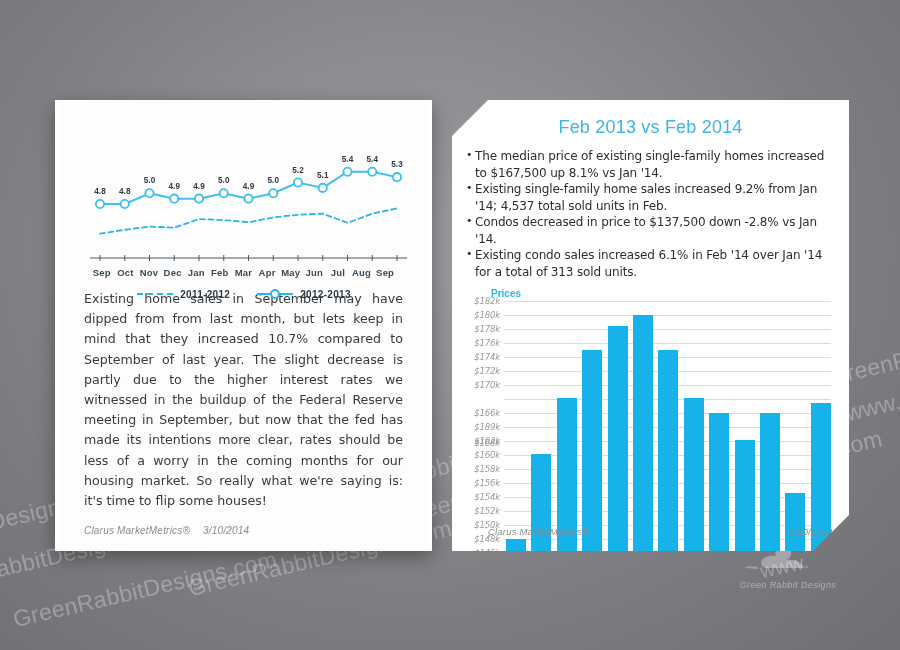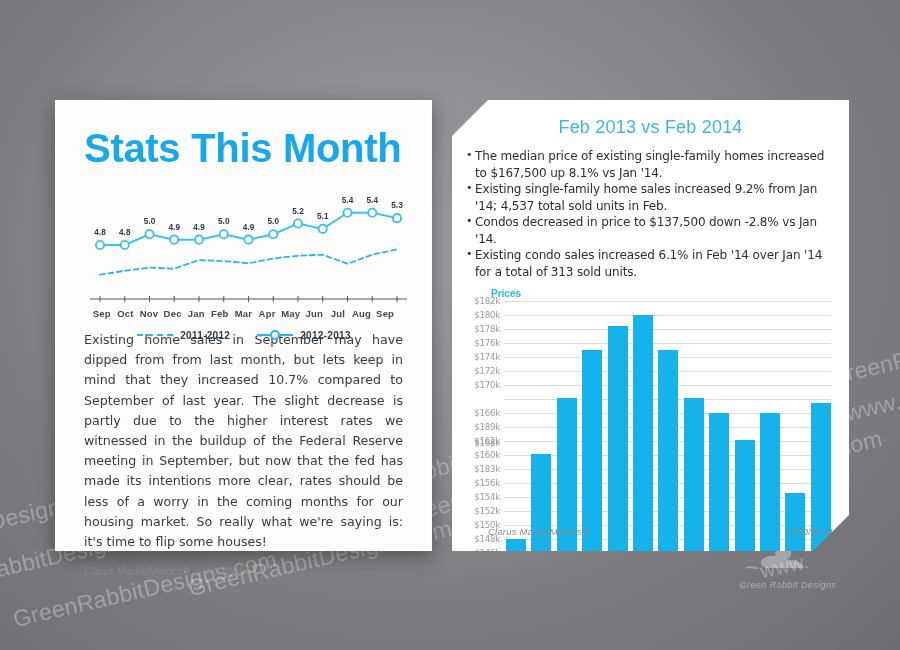--- a/index.html
+++ b/index.html
@@ -114,21 +114,21 @@
     letter-spacing: -.15px; font-family: "DejaVu Sans", sans-serif;
   }
   ul.bullets li:before { content:"•"; position:absolute; left:0; top:-1px; color:#2e2e2e; font-size:11px;}
 
   .prices-label { color:#29b6ea; font-weight:700; font-size:10px; margin-top: 8px; margin-left: 2px; padding-left: 23px;}
 
   
   .bar-area { position: relative; margin-top: 2px; height: 252px; }
   .ylab {
     position:absolute; left:0; font-size:8.6px; color:#9b9b9b; width:34px; text-align:right;
-    transform: translateY(-50%); letter-spacing:-.2px; font-family: "DejaVu Sans", sans-serif;
+    transform: translateY(-50%); letter-spacing:-.2px; font-family: "DejaVu Sans", sans-serif; font-style: italic;
   }
   .gridline { position:absolute; left:38px; right:4px; height:1px; background:#dcdcdc; }
   .bars {
     position:absolute; left:40px; right:4px; bottom:0; top:0;
     display:flex; align-items:flex-end; justify-content:space-between;
   }
   .bar { width: 20px; background:#15b3e9; }
 
   .xlabels { position:absolute; left:40px; right:4px; display:flex; justify-content:space-between; margin-top:2px;}
   .xlabels span { width:20px; text-align:center; font-size:9px; color:#8c8c8c; font-family:"DejaVu Sans", sans-serif;}
@@ -163,21 +163,20 @@
   <svg width="120" height="32" viewBox="0 0 120 32">
     <path d="M52 6 C56 2, 62 3, 63 9 C64 14, 60 16, 58 17 C66 16, 74 19, 76 25 L40 25 C36 25, 33 23, 33 20 C33 15, 40 12, 48 13 C46 10, 48 7, 52 6 Z" fill="#ffffff" opacity="0.85"></path>
     <path d="M30 24 C24 24, 20 22, 17 25 L30 26 Z" fill="#ffffff" opacity="0.7"></path>
   </svg>
   <div class="logo-text">Green Rabbit Designs</div>
 </div>
 
 <div class="card" id="left-card">
   <div class="left-inner">
 
-    <div class="h-bold">Stats This Month</div>
 
     <div class="linechart-wrap">
       <svg id="line-svg" width="329" height="112" viewBox="0 0 329 112">
           <polyline points="16,90.5625 40.75,86.79999999999998 65.5,83.575 90.25,84.64999999999998 115,76.05000000000001 139.75,77.125 164.5,79.27499999999999 189.25,74.4375 214,71.75 238.75,70.67499999999998 263.5,79.81249999999997 288.25,70.67499999999998 313,65.30000000000001" fill="none" stroke="#29b6ea" stroke-width="1.8" stroke-dasharray="5 3.5" stroke-linecap="round"></polyline>
           <polyline points="16,61 40.75,61 65.5,50.249999999999986 90.25,55.62499999999997 115,55.62499999999997 139.75,50.249999999999986 164.5,55.62499999999997 189.25,50.249999999999986 214,39.49999999999997 238.75,44.875 263.5,28.749999999999964 288.25,28.749999999999964 313,34.12499999999999" fill="none" stroke="#3fc0ee" stroke-width="2"></polyline>
           <circle cx="16" cy="61" r="4.1" fill="#ffffff" stroke="#3fc0ee" stroke-width="1.9"></circle>
           <text x="16" y="51" text-anchor="middle" font-size="8.2" font-weight="700" fill="#2b3a45" font-family="&quot;Liberation Sans&quot;, sans-serif">4.8</text>
           <circle cx="40.75" cy="61" r="4.1" fill="#ffffff" stroke="#3fc0ee" stroke-width="1.9"></circle>
           <text x="40.75" y="51" text-anchor="middle" font-size="8.2" font-weight="700" fill="#2b3a45" font-family="&quot;Liberation Sans&quot;, sans-serif">4.8</text>
           <circle cx="65.5" cy="50.249999999999986" r="4.1" fill="#ffffff" stroke="#3fc0ee" stroke-width="1.9"></circle>
@@ -296,21 +295,21 @@
           <div class="ylab" style="top: 98px; margin-top: 44px;">$168k</div>
           <div class="gridline" style="top: 98px;"></div>
           <div class="ylab" style="top: 112px;">$166k</div>
           <div class="gridline" style="top: 112px;"></div>
           <div class="ylab" style="top: 126px;">$189k</div>
           <div class="gridline" style="top: 126px;"></div>
           <div class="ylab" style="top: 140px;">$162k</div>
           <div class="gridline" style="top: 140px;"></div>
           <div class="ylab" style="top: 154px;">$160k</div>
           <div class="gridline" style="top: 154px;"></div>
-          <div class="ylab" style="top: 168px;">$183k</div>
+          <div class="ylab" style="top: 168px;">$158k</div>
           <div class="gridline" style="top: 168px;"></div>
           <div class="ylab" style="top: 182px;">$156k</div>
           <div class="gridline" style="top: 182px;"></div>
           <div class="ylab" style="top: 196px;">$154k</div>
           <div class="gridline" style="top: 196px;"></div>
           <div class="ylab" style="top: 210px;">$152k</div>
           <div class="gridline" style="top: 210px;"></div>
           <div class="ylab" style="top: 224px;">$150k</div>
           <div class="gridline" style="top: 224px;"></div>
           <div class="ylab" style="top: 238px;">$148k</div>

